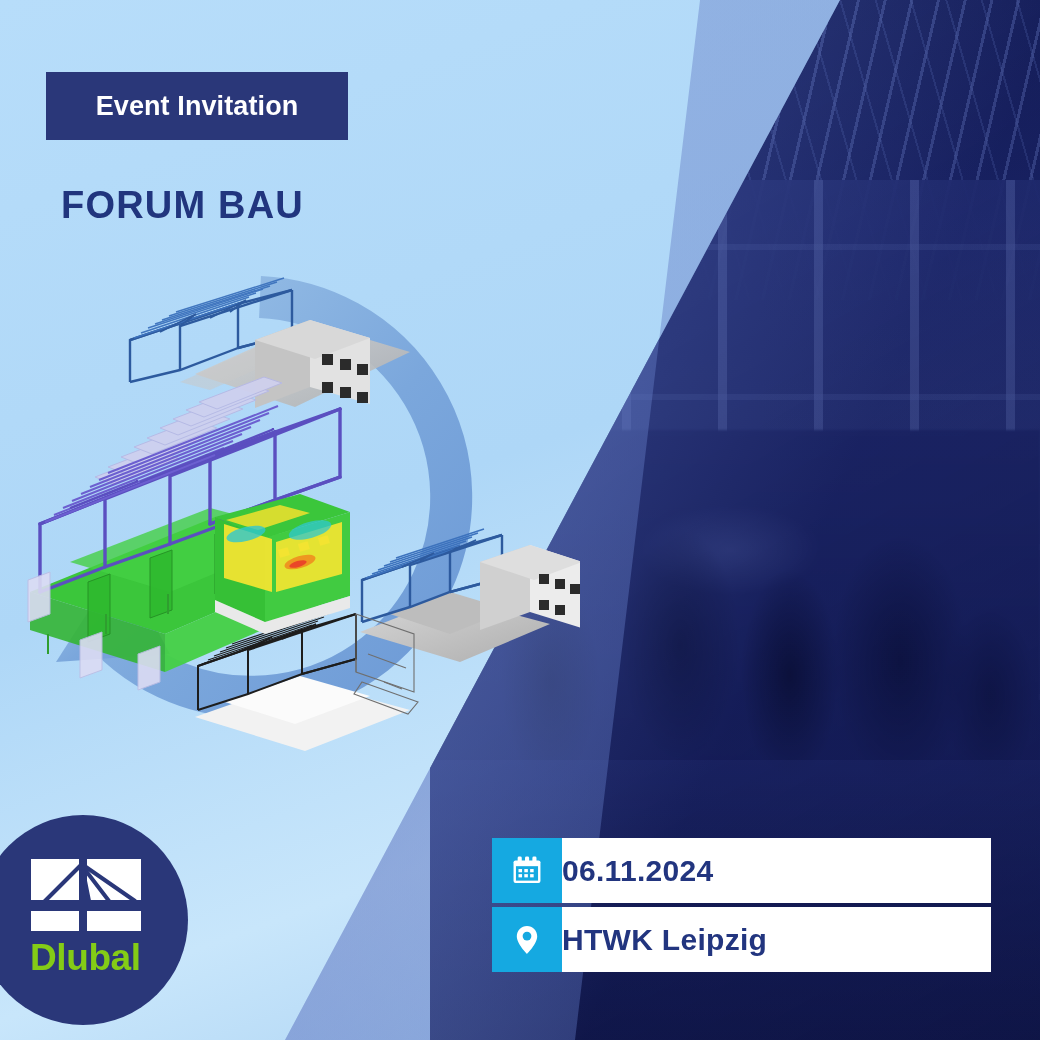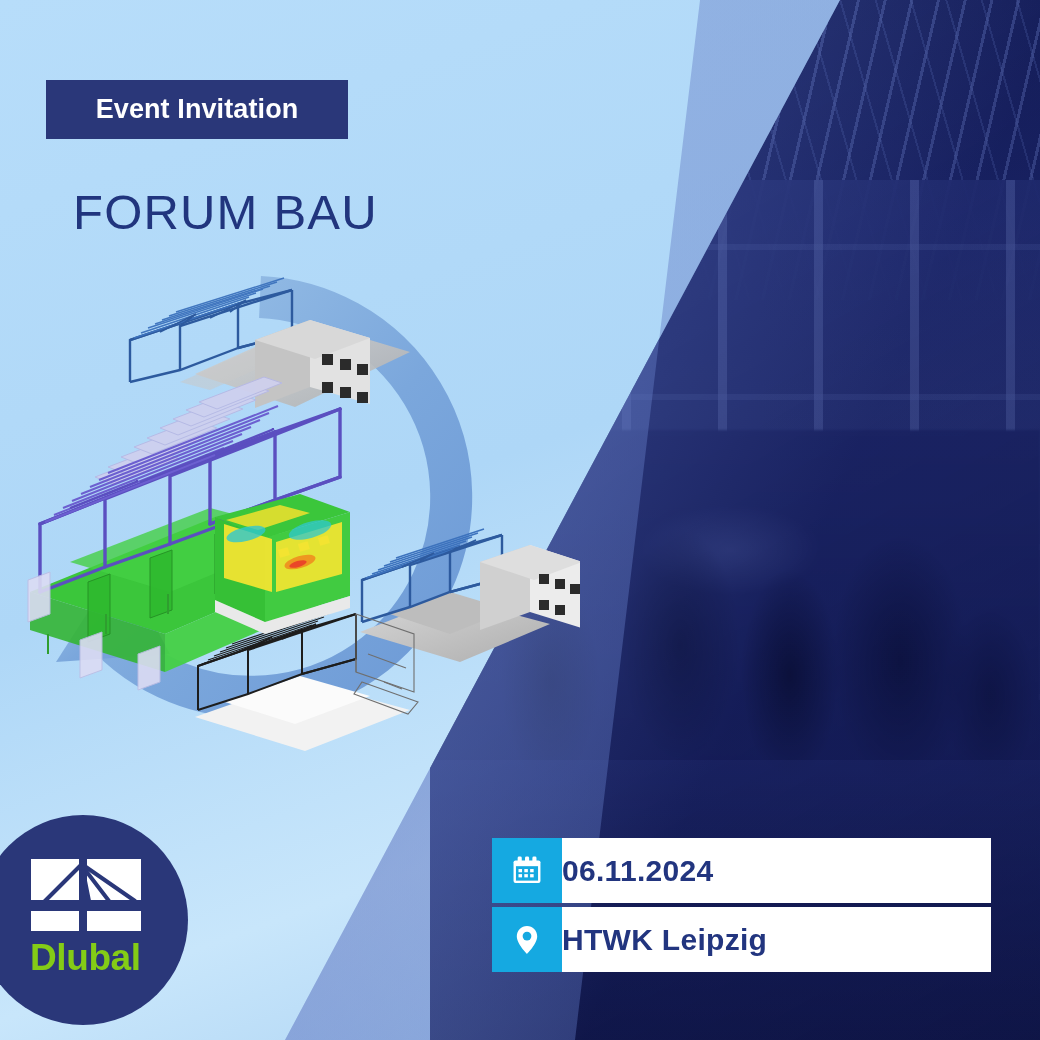--- a/index.html
+++ b/index.html
@@ -83,29 +83,29 @@
   }
   .wedge2{
     position:absolute;inset:0;
     clip-path:polygon(575px 1040px,285px 1040px,840px 0,700px 0);
     background:linear-gradient(110deg,rgba(120,146,212,.55),rgba(74,96,178,.35));
     pointer-events:none;
   }
 
   
   .badge{
-    position:absolute;left:46px;top:80px;width:302px;height:59px;
+    position:absolute;left:46px;top:72px;width:302px;height:68px;
     background:#2a3779;display:flex;align-items:center;justify-content:center;
   }
   .badge span{
     color:#ffffff;font-size:27px;font-weight:bold;letter-spacing:.1px;
   }
   .title{
-    position:absolute;left:73px;top:184px;
-    color:#21357e;font-size:49px;font-weight:normal;letter-spacing:1.2px;
+    position:absolute;left:61px;top:184px;
+    color:#21357e;font-size:38px;font-weight:bold;letter-spacing:1.2px;
   }
 
   
   .cycle{position:absolute;left:10px;top:262px;width:570px;height:520px;}
   .cycle svg{position:absolute;left:0;top:0;}
 
   
   .info{position:absolute;left:492px;top:838px;width:499px;}
   .row{display:flex;align-items:stretch;height:65px;margin-bottom:4px;}
   .row:last-child{margin-bottom:6px;}

